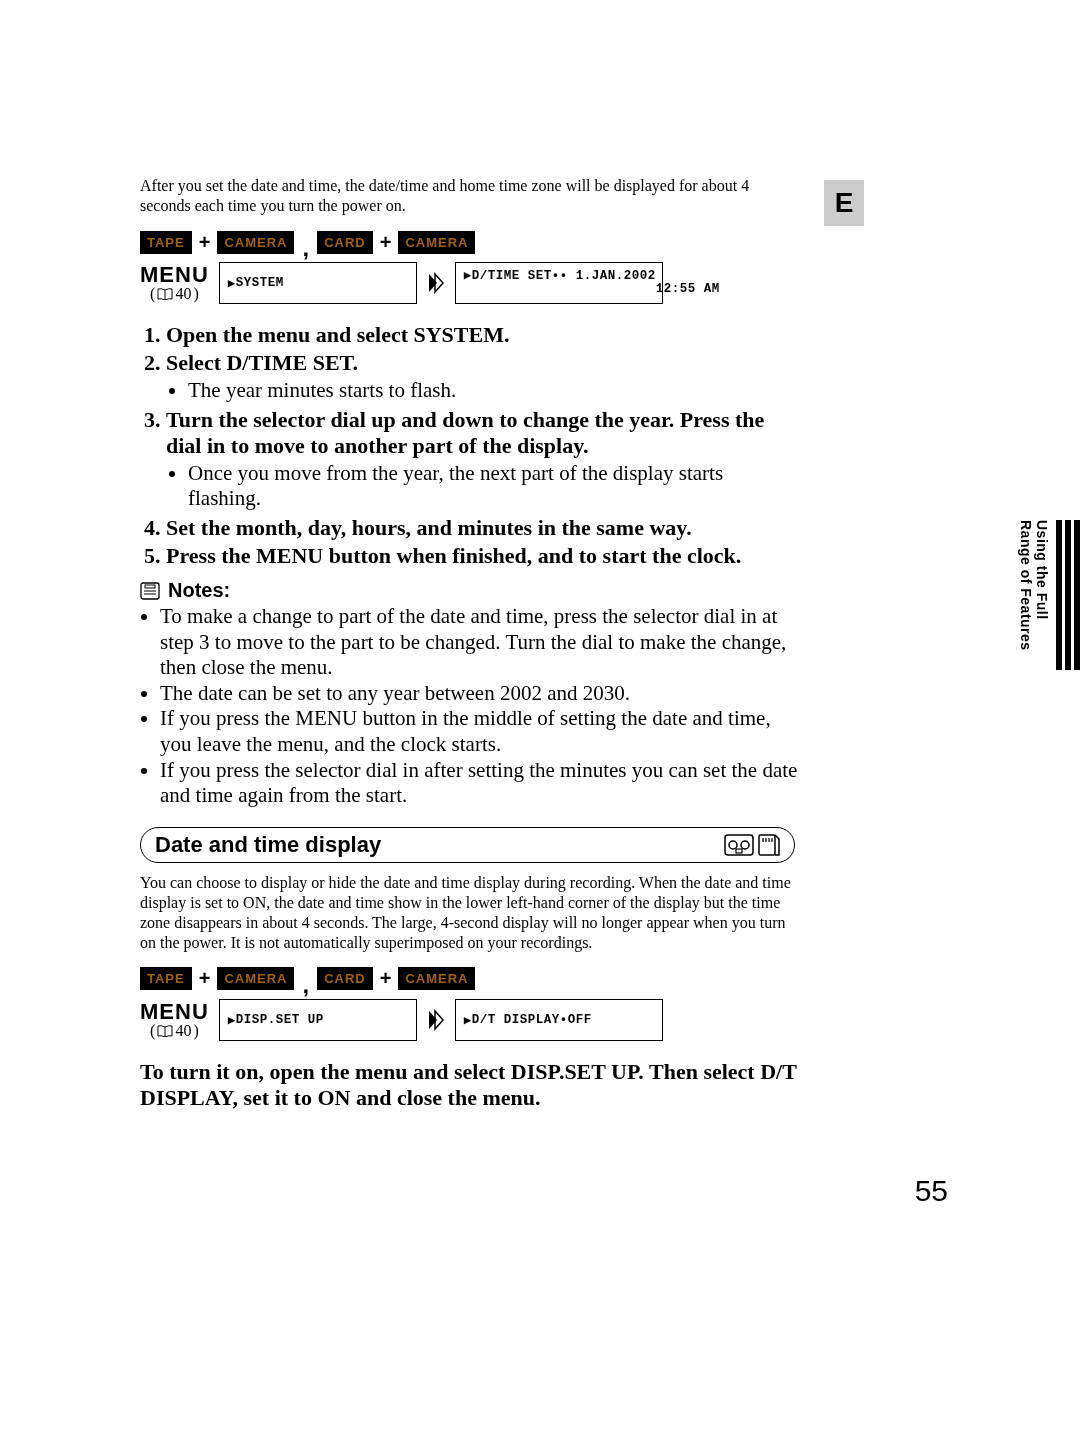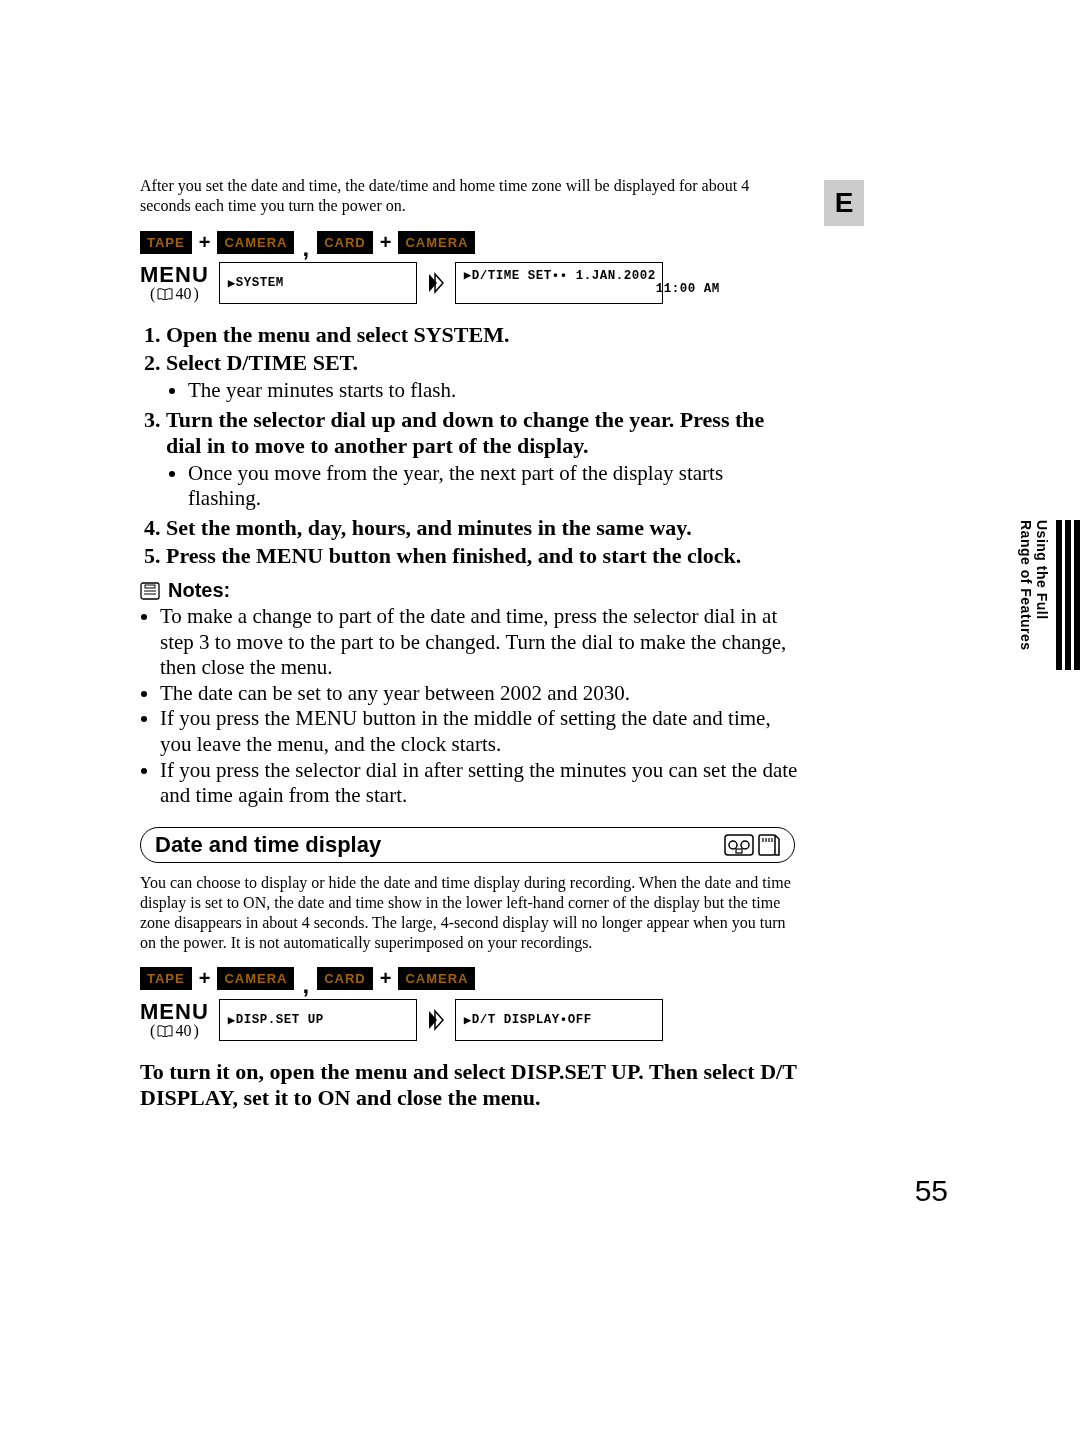--- a/index.html
+++ b/index.html
@@ -256,21 +256,21 @@
       </div>
       <div class="osd-box wide1">▶<span>SYSTEM</span></div>
       <span class="osd-arrow-sep">
         <svg width="18" height="26" viewBox="0 0 18 26">
           <path d="M2 4 L10 13 L2 22 Z" fill="#000"></path>
           <path d="M8 4 L16 13 L8 22 Z" fill="none" stroke="#000" stroke-width="1.5"></path>
         </svg>
       </span>
       <div class="osd-box wide2" style="flex-direction:row;align-items:flex-start;line-height:1.2;">
         <span>▶<span>D/TIME SET•• 1.JAN.2002</span></span>
-        <span style="align-self:flex-end;padding-right:26px;">11:00 AM</span>
+        <span style="align-self:flex-end;padding-right:26px;">12:55 AM</span>
       </div>
     </div>
 
     <ol class="steps">
       <li><span>Open the menu and select SYSTEM.</span></li>
       <li>
         <span>Select D/TIME SET.</span>
         <ul class="sub-bullets">
           <li>The year minutes starts to flash.</li>
         </ul>

